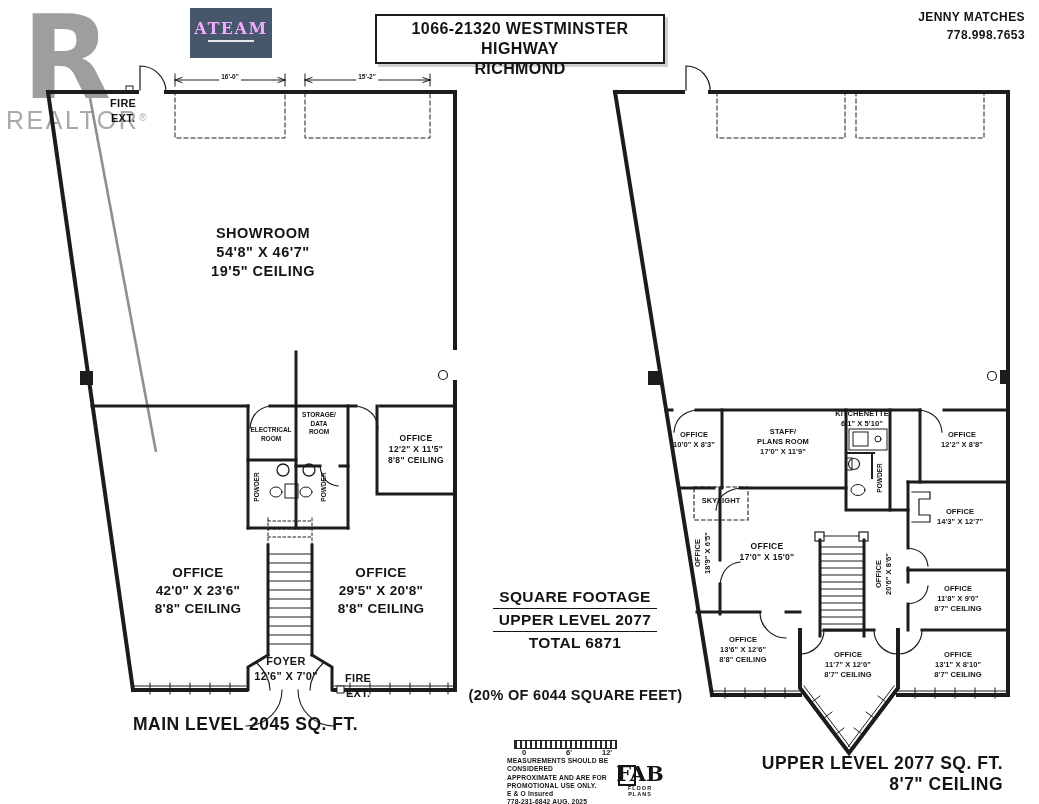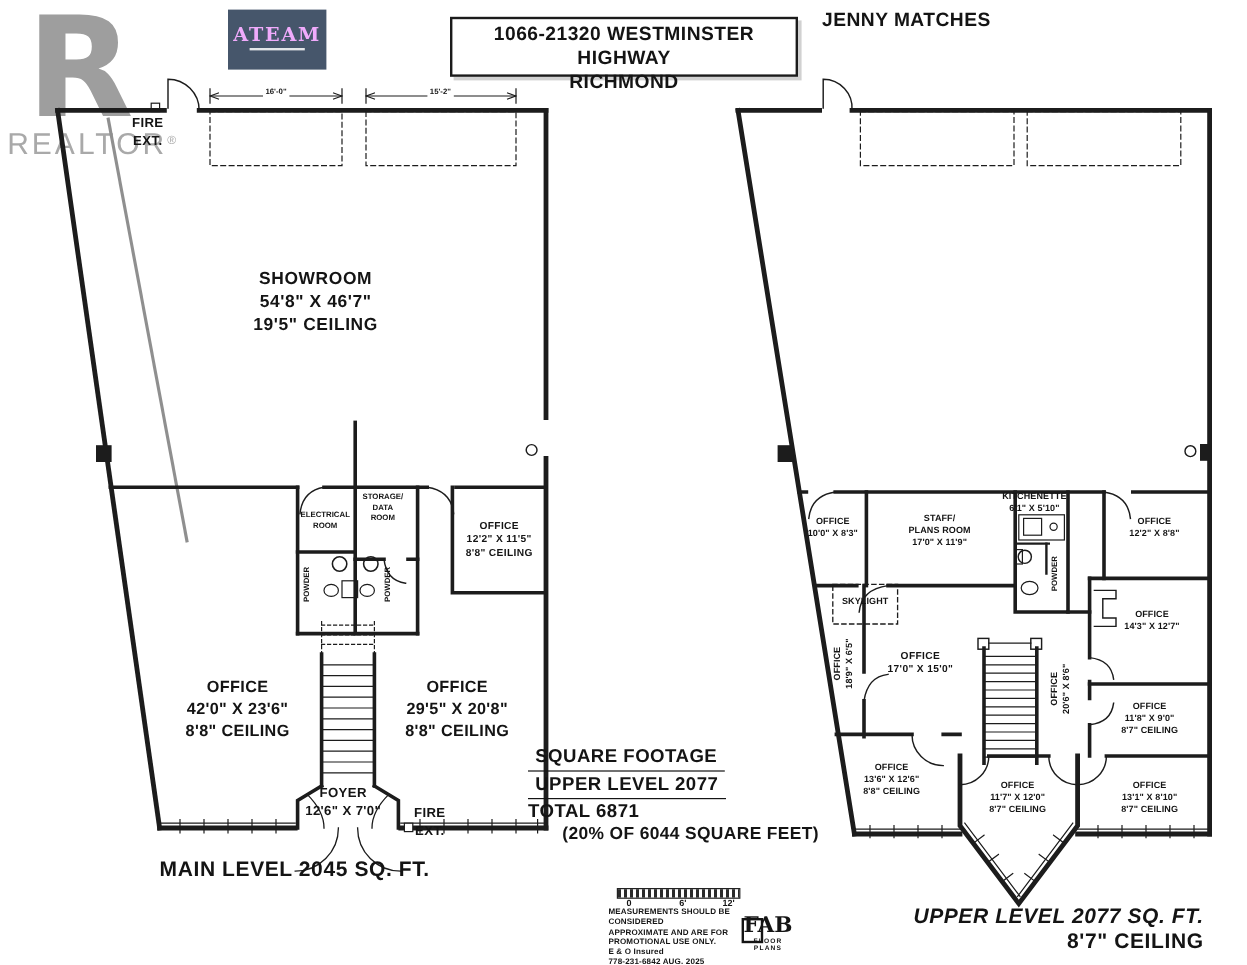--- a/index.html
+++ b/index.html
@@ -28,46 +28,46 @@
   .ateam{position:absolute;left:190px;top:8px;width:82px;height:50px;background:#46566b;
          z-index:3;text-align:center;color:#f0abfc;}
   .ateam-name{font-family:"DejaVu Serif",serif;font-size:16px;letter-spacing:1.5px;
               font-weight:700;margin-top:11px;}
   .ateam-rule{width:46px;height:2px;background:#fff;opacity:.85;margin:2px auto 0;}
   
   .addr{position:absolute;left:375px;top:14px;width:286px;height:43px;z-index:3;
         border:2px solid #1b1b1b;box-shadow:3px 3px 0 rgba(0,0,0,.18);background:#fff;
         text-align:center;font-weight:700;font-size:16px;line-height:20px;padding-top:3px;
         letter-spacing:.4px;}
-  .agent{position:absolute;left:685px;top:9px;width:340px;z-index:3;text-align:left;
-         font-weight:700;font-size:16px;line-height:17.5px;letter-spacing:.4px;}
-  
-  .summary{position:absolute;left:440px;top:620px;width:270px;z-index:3;text-align:left;
+  .agent{position:absolute;left:685px;top:9px;width:340px;z-index:3;text-align:right;
+         font-weight:700;font-size:12px;line-height:17.5px;letter-spacing:.4px;}
+  
+  .summary{position:absolute;left:440px;top:586px;width:270px;z-index:3;text-align:center;
            font-weight:700;font-size:15.5px;line-height:21px;letter-spacing:.4px;}
   .summary .ul{display:inline-block;border-bottom:1.5px solid #141414;padding:0 6px 1px;}
   .outdoor{position:absolute;left:428px;top:687px;width:295px;z-index:3;text-align:center;
            font-weight:700;font-size:14.5px;line-height:17.5px;letter-spacing:.3px;}
   
   .scalebar{position:absolute;left:514px;top:740px;width:101px;height:7px;z-index:3;
             border:1px solid #222;
             background:repeating-linear-gradient(90deg,#2a2a2a 0 2.5px,#fff 2.5px 5px);}
   .scaleticks{position:absolute;left:514px;top:748px;width:101px;height:9px;z-index:3;
               font-weight:700;font-size:7.5px;}
   .scaleticks span{position:absolute;top:0;}
   .disclaimer{position:absolute;left:507px;top:757px;width:118px;z-index:3;
               font-weight:700;font-size:6.7px;line-height:8.3px;letter-spacing:.15px;}
   .fab{position:absolute;left:615px;top:763px;width:50px;z-index:3;text-align:center;}
-  .fab-name{font-family:"DejaVu Serif",serif;font-weight:700;font-size:18px;line-height:1;
+  .fab-name{font-family:"DejaVu Serif",serif;font-weight:700;font-size:21px;line-height:1;
             position:relative;text-align:center;}
   .fab-box{position:absolute;left:3px;top:2px;width:14px;height:17px;border:2px solid #141414;}
   .fab-sub{font-size:5.5px;font-weight:700;letter-spacing:1px;margin-top:1px;}
   .title-main{position:absolute;left:133px;top:714px;z-index:3;font-weight:700;
               font-size:17.5px;letter-spacing:.5px;}
   .title-upper{position:absolute;right:36px;top:753px;z-index:3;font-weight:700;
-               font-size:17.5px;letter-spacing:.5px;text-align:center;font-style:italic;}
+               font-size:17.5px;letter-spacing:.5px;text-align:center;}
   .subtitle-upper{position:absolute;right:36px;top:774px;z-index:3;font-weight:700;
                   font-size:17.5px;letter-spacing:.5px;text-align:right;}
 </style>
 </head>
 <body>
 
 <div class="realtor">
   <div class="realtor-r">R</div>
   <div class="realtor-word"><span>REALTOR</span><span class="realtor-reg">®</span></div>
 </div>
@@ -77,20 +77,21 @@
   <div class="ateam-rule"></div>
 </div>
 
 <div class="addr">
   <div>1066-21320 WESTMINSTER HIGHWAY</div>
   <div>RICHMOND</div>
 </div>
 
 <div class="agent">
   <div>JENNY MATCHES</div>
+  <div>778.998.7653</div>
 </div>
 
 <svg width="1039" height="804" viewBox="0 0 1039 804">
 
   <path d="M90,98 L156,452" stroke="#8f8f8f" stroke-width="2.6" fill="none"></path>
 
   <g stroke="#1c1c1c" fill="none" stroke-linecap="square">
 
     <path d="M48,92 H137 M166,92 H455" stroke-width="4"></path>
     <path d="M48,92 L133,690" stroke-width="4"></path>

